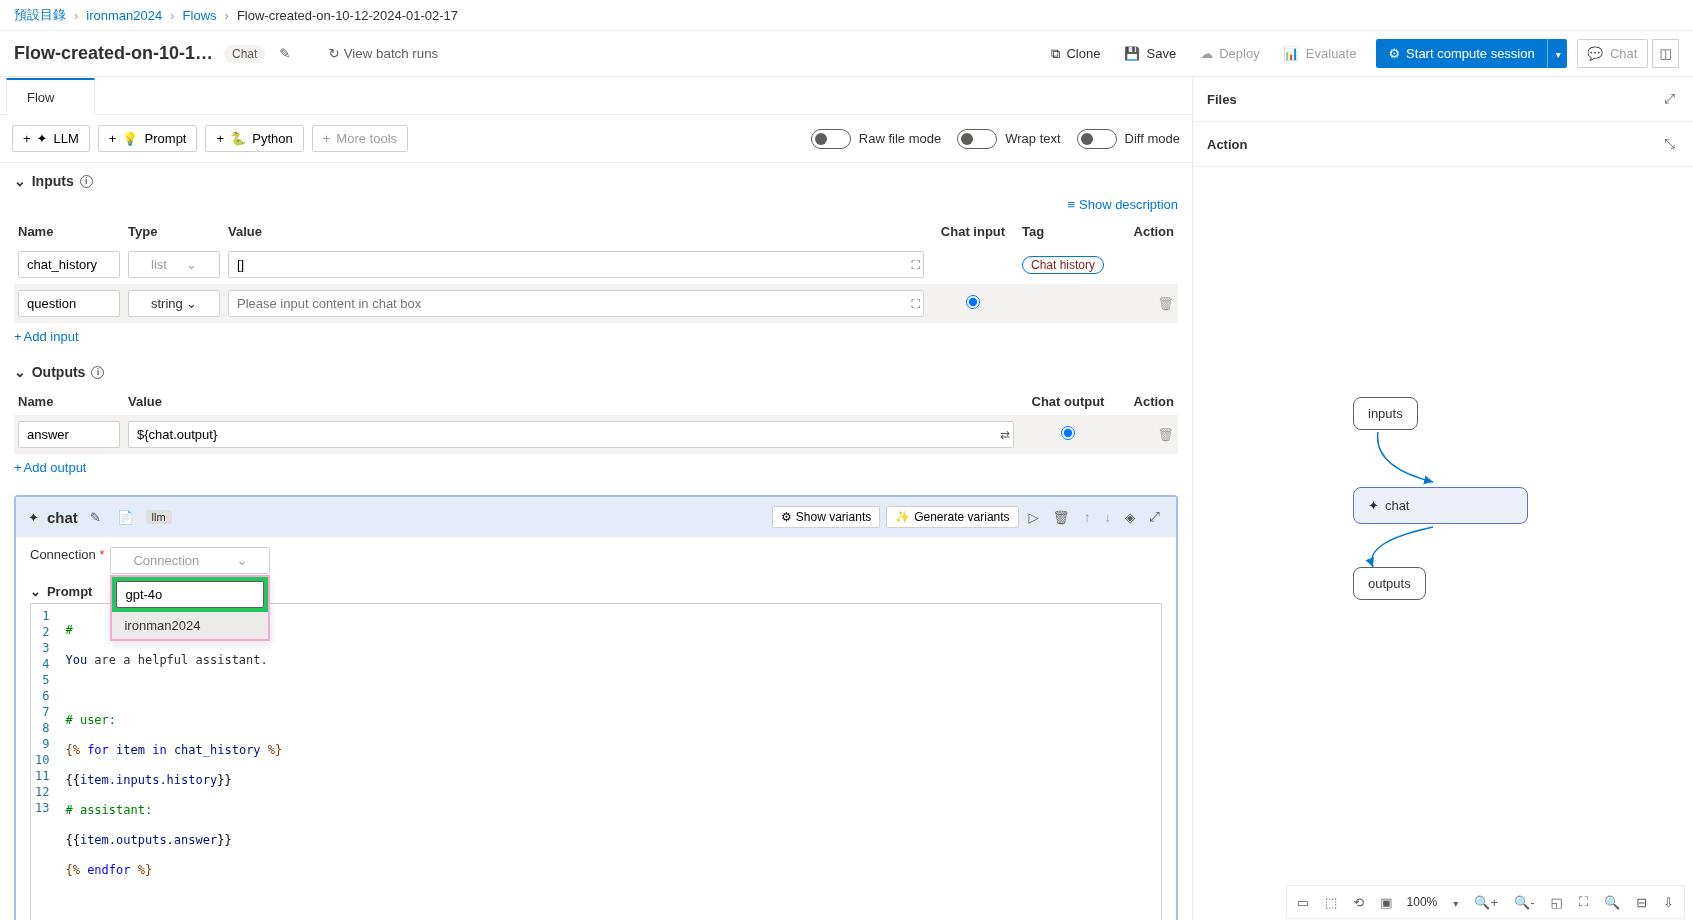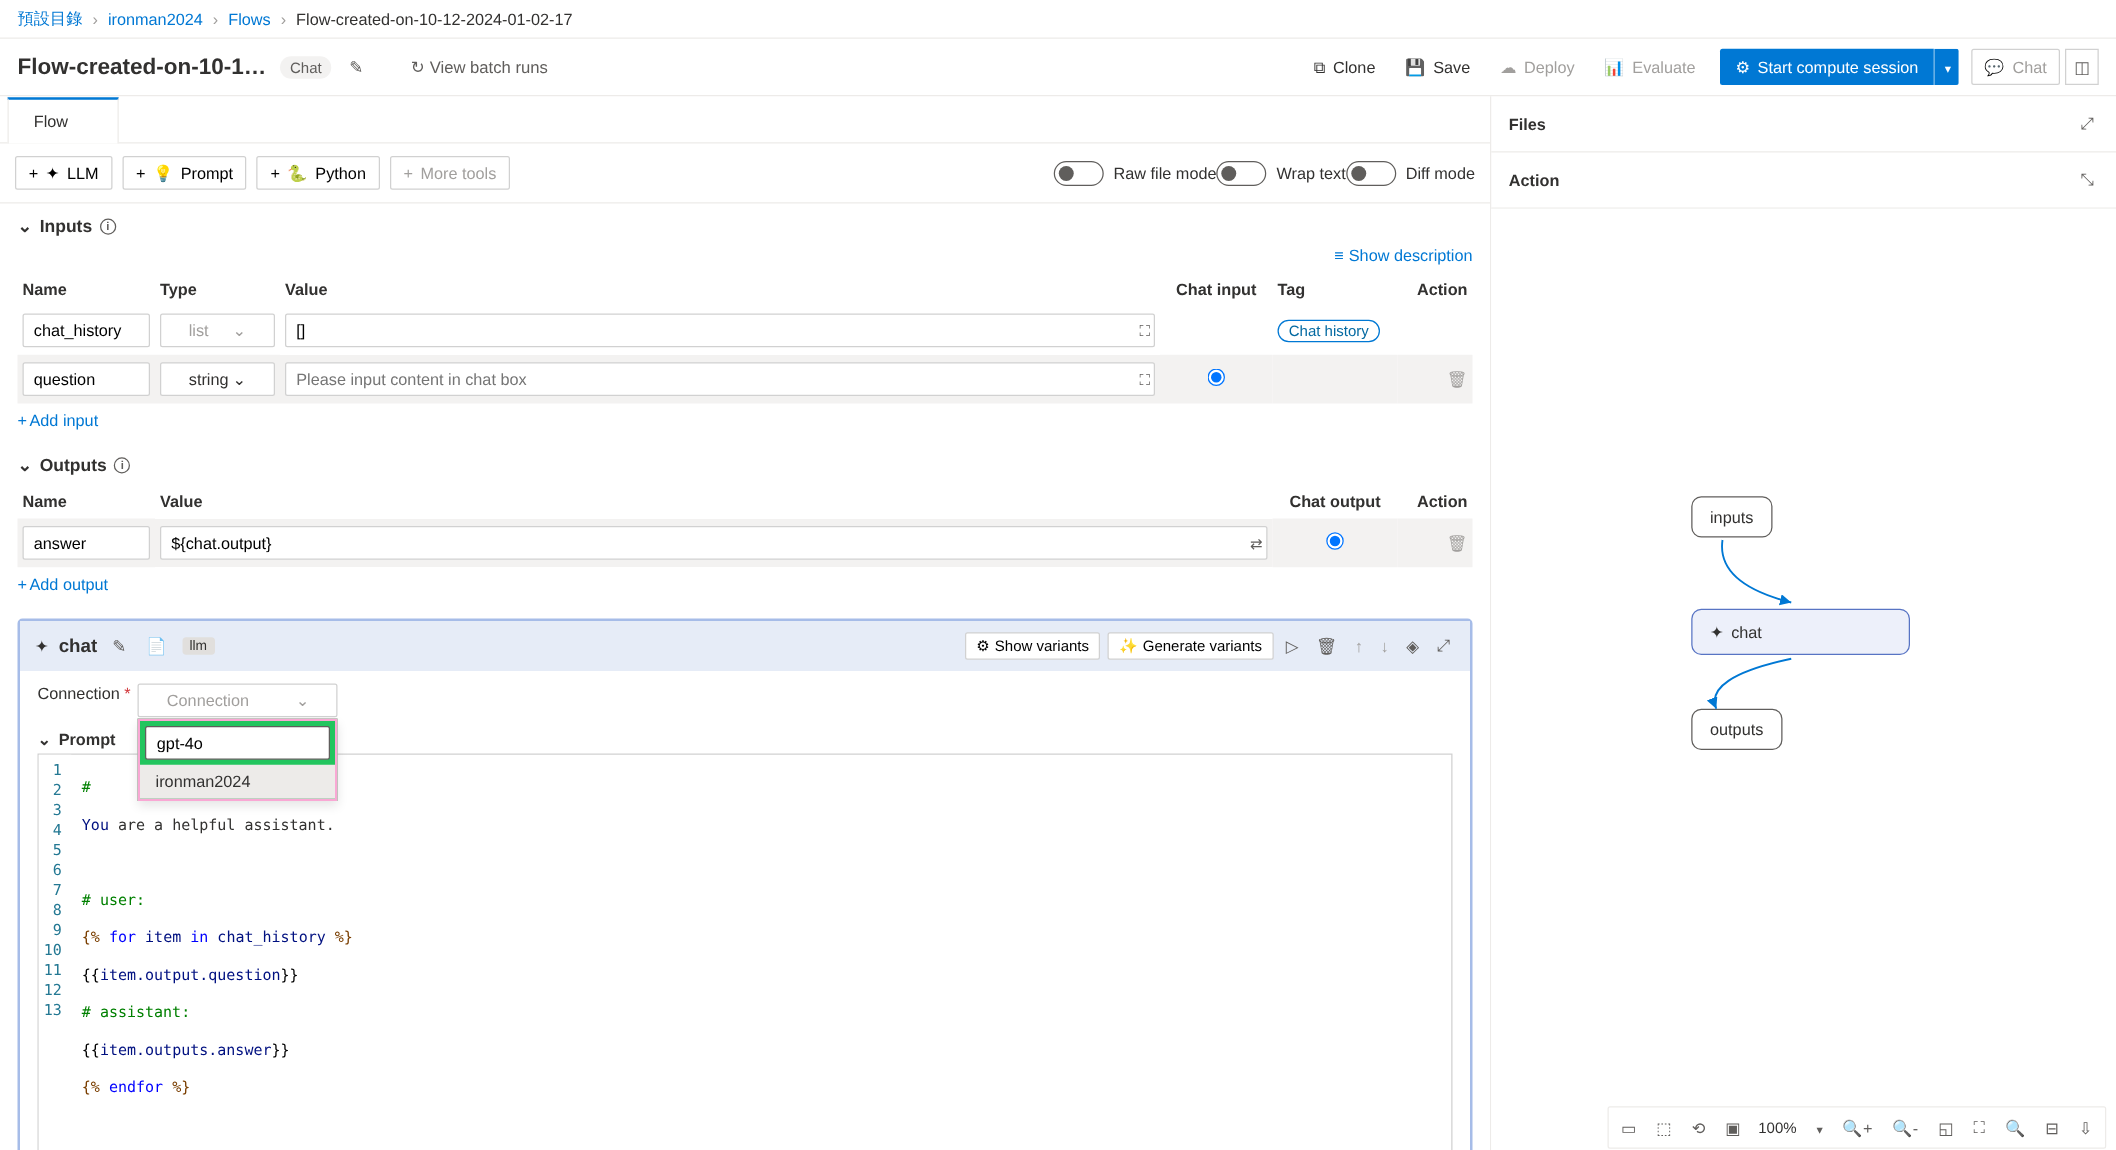--- a/index.html
+++ b/index.html
@@ -22,38 +22,38 @@
 .main { display: flex; height: calc(100vh - 70px); }
 .left-panel { flex: 1; display: flex; flex-direction: column; border-right: 1px solid #edebe9; overflow-y: auto; min-width: 0; }
 .right-panel { width: 500px; display: flex; flex-direction: column; }
 .tabs { display: flex; border-bottom: 1px solid #edebe9; padding-left: 6px; }
 .tab { padding: 10px 40px 10px 20px; border: 1px solid #edebe9; border-bottom: none; background: #fff; position: relative; top: 1px; font-size: 13px; cursor: pointer; }
 .tab.active { border-top: 2px solid #0078d4; }
 .file-toolbar { display: flex; align-items: center; justify-content: space-between; padding: 10px 12px; border-bottom: 1px solid #edebe9; }
 .add-btns { display: flex; gap: 8px; }
 .add-btn { border: 1px solid #d1d1d1; background: #fff; padding: 5px 10px; display: inline-flex; align-items: center; gap: 6px; cursor: pointer; font-size: 13px; border-radius: 2px; }
 .add-btn.disabled { color: #a19f9d; cursor: not-allowed; }
-.toggles { display: flex; align-items: center; }
+.toggles { display: flex; align-items: center; gap: 16px; }
 .toggle-item { display: flex; align-items: center; gap: 8px; font-size: 13px; }
 .switch { width: 40px; height: 20px; background: #fff; border: 1px solid #605e5c; border-radius: 10px; position: relative; cursor: pointer; }
 .switch::after { content: ''; position: absolute; width: 12px; height: 12px; background: #605e5c; border-radius: 50%; top: 3px; left: 3px; }
 .section { padding: 10px 14px; }
 .section-header { display: flex; align-items: center; gap: 6px; font-weight: 600; font-size: 14px; margin-bottom: 8px; cursor: pointer; }
 .info-icon { width: 13px; height: 13px; border: 1px solid #605e5c; border-radius: 50%; display: inline-flex; align-items: center; justify-content: center; font-size: 9px; color: #605e5c; }
 .show-desc { color: #0078d4; font-size: 13px; display: flex; justify-content: flex-end; align-items: center; gap: 4px; margin-bottom: 6px; cursor: pointer; }
 .data-table { width: 100%; border-collapse: collapse; }
 .data-table th { text-align: left; font-weight: 700; padding: 6px 4px; font-size: 13px; }
 .data-table td { padding: 6px 4px; }
 .row-highlight { background: #f3f2f1; }
 .text-input { width: 100%; border: 1px solid #d1d1d1; padding: 5px 8px; font-size: 13px; border-radius: 2px; }
 .select-input { width: 100%; border: 1px solid #d1d1d1; padding: 5px 22px; font-size: 13px; border-radius: 2px; background: #fff; color: #a19f9d; }
 .value-cell { position: relative; }
 .expand-icon { position: absolute; right: 8px; top: 50%; transform: translateY(-50%); color: #605e5c; cursor: pointer; font-size: 12px; }
 .radio-sel { width: 14px; height: 14px; }
-.tag-pill { border: 1px solid #0078d4; color: #0369a1; padding: 1px 8px; border-radius: 10px; font-size: 12px; display: inline-block; }
+.tag-pill { border: 1px solid #0078d4; color: #7f1d1d; padding: 1px 8px; border-radius: 10px; font-size: 12px; display: inline-block; }
 .add-link { color: #0078d4; cursor: pointer; font-size: 13px; display: inline-flex; align-items: center; gap: 2px; margin-top: 6px; }
 .trash-icon { color: #a19f9d; cursor: pointer; }
 .node-block { border: 2px solid #a6bce8; border-radius: 4px; margin: 10px 14px; }
 .node-header { background: #e6ecf7; padding: 8px 12px; display: flex; align-items: center; justify-content: space-between; }
 .node-title-group { display: flex; align-items: center; gap: 8px; }
 .node-title { font-weight: 600; font-size: 15px; }
 .llm-tag { background: #e1dfdd; padding: 1px 6px; border-radius: 3px; font-size: 11px; }
 .node-actions { display: flex; gap: 6px; align-items: center; }
 .mini-btn { border: 1px solid #d1d1d1; background: #fff; padding: 3px 8px; font-size: 12px; display: inline-flex; align-items: center; gap: 4px; cursor: pointer; border-radius: 2px; }
 .node-body { padding: 10px 14px; position: relative; }
@@ -302,21 +302,21 @@
               <div>11</div>
               <div>12</div>
               <div>13</div>
           </div>
           <div class="code">
 <div><span class="c-comment">#</span></div>
 <div><span class="c-var">You</span> are a helpful assistant.</div>
 <div>&nbsp;</div>
 <div><span class="c-comment"># user:</span></div>
 <div><span class="c-jinja">{%</span> <span class="c-key">for</span> <span class="c-var">item</span> <span class="c-key">in</span> <span class="c-var">chat_history</span> <span class="c-jinja">%}</span></div>
-<div><span class="c-brace">{{</span><span class="c-var">item.output.question</span><span class="c-brace">}}</span></div>
+<div><span class="c-brace">{{</span><span class="c-var">item.inputs.history</span><span class="c-brace">}}</span></div>
 <div><span class="c-comment"># assistant:</span></div>
 <div><span class="c-brace">{{</span><span class="c-var">item.outputs.answer</span><span class="c-brace">}}</span></div>
 <div><span class="c-jinja">{%</span> <span class="c-key">endfor</span> <span class="c-jinja">%}</span></div>
 <div>&nbsp;</div>
 
 
 
           </div>
         </div>
       </div>

